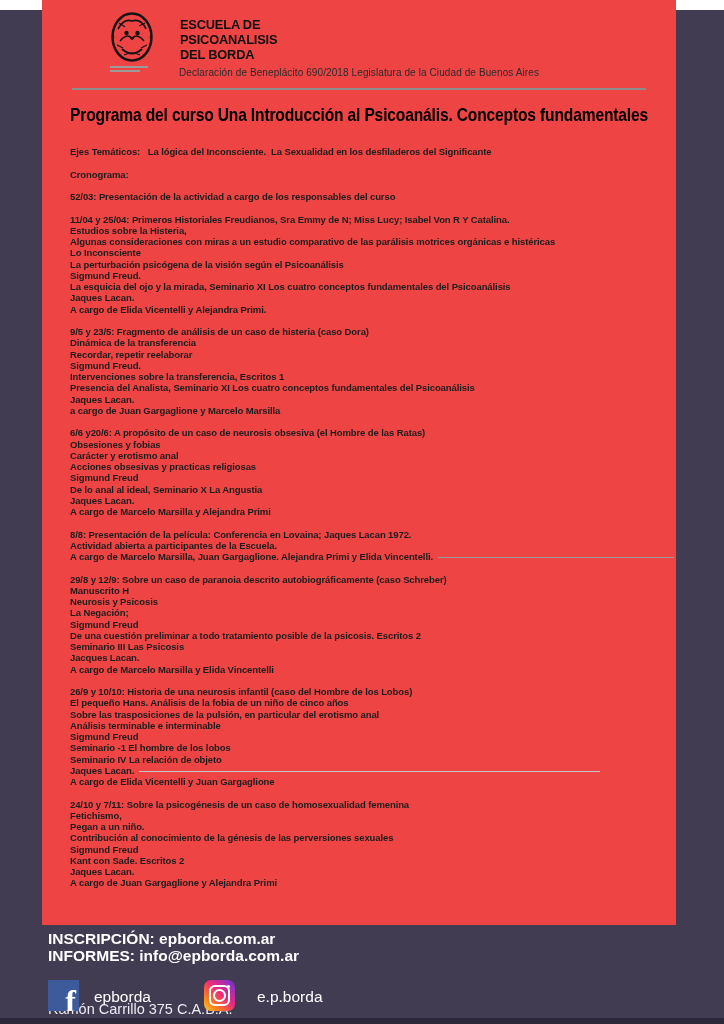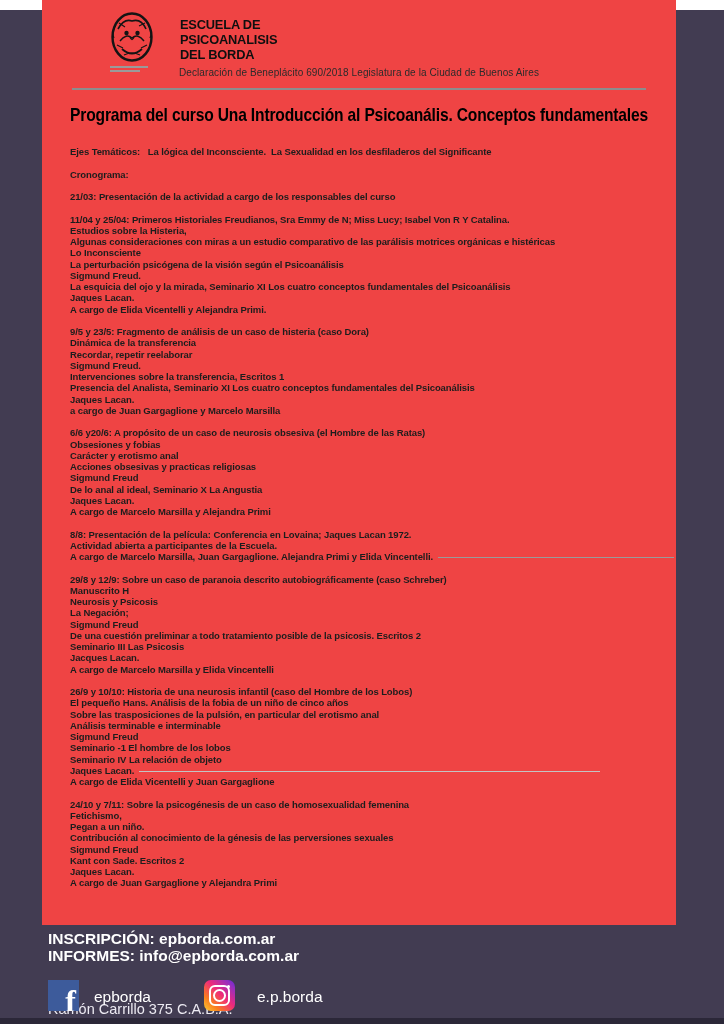--- a/index.html
+++ b/index.html
@@ -87,21 +87,21 @@
             <i></i>
           </div>
         <div class="declaration">Declaración de Beneplácito 690/2018 Legislatura de la Ciudad de Buenos Aires</div>
         <div class="header-rule"></div>
       </header>
 
       <h1 style="transform: scaleX(0.821023);">Programa del curso Una Introducción al Psicoanális. Conceptos fundamentales</h1>
 
       <div class="body-text ejes prewrap">Ejes Temáticos:   La lógica del Inconsciente.  La Sexualidad en los desfiladeros del Significante</div>
       <div class="body-text gap">Cronograma:</div>
-      <div class="body-text gap">21/03: Presentación de la actividad a cargo de los responsables del curso</div>
+      <div class="body-text gap">52/03: Presentación de la actividad a cargo de los responsables del curso</div>
 
       <div id="sections" class="body-text">
           <div class="section">
             <div class="line">
               <span>11/04 y 25/04: Primeros Historiales Freudianos, Sra Emmy de N; Miss Lucy; Isabel Von R Y Catalina.</span>
             </div>
             <div class="line">
               <span>Estudios sobre la Histeria,</span>
             </div>
             <div class="line">

